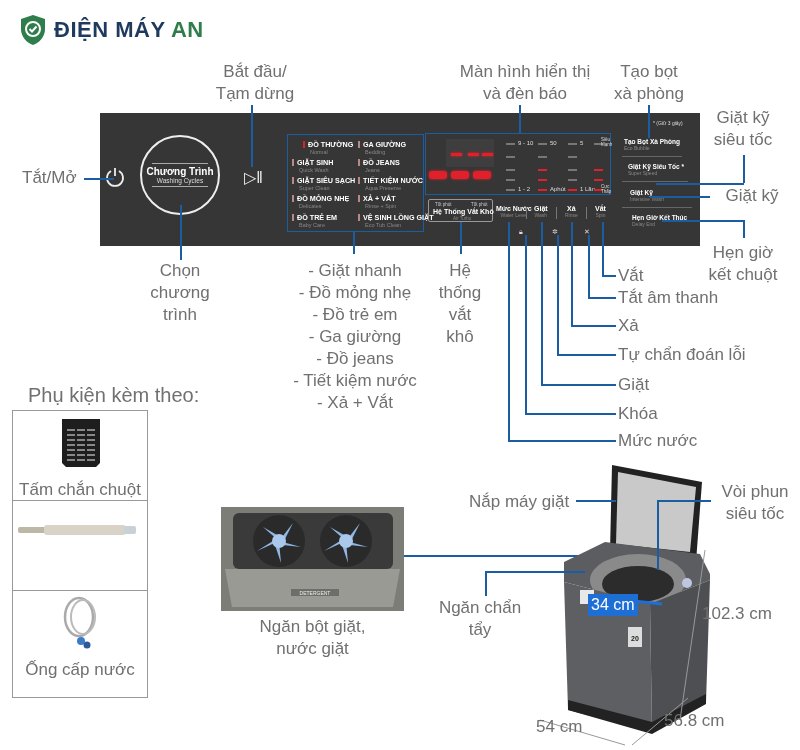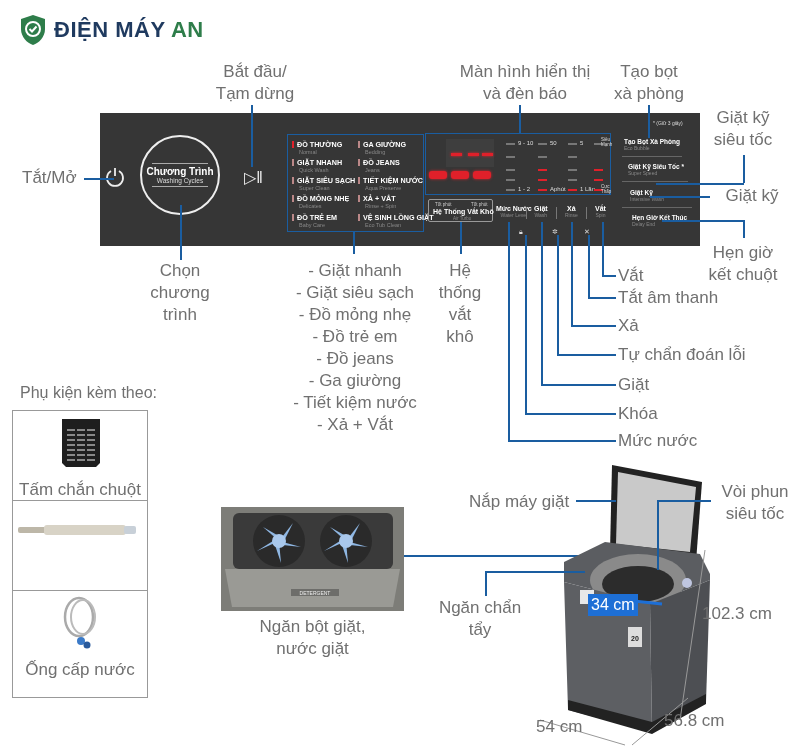--- a/index.html
+++ b/index.html
@@ -49,21 +49,21 @@
   .btn-row .e { color:#888; font-size: 5px; }
   .btn-sep { position:absolute; top: 207px; width:1px; height:12px; background:#777; }
   .bicon { position:absolute; top: 228px; color:#ddd; font-size: 7px; }
 
   .rightcol .item { position:absolute; left: 624px; width: 72px; }
   .rightcol .n { color:#fff; font-size: 6.5px; font-weight:bold; white-space:nowrap; }
   .rightcol .e { color:#888; font-size: 5px; }
   .rdiv { position:absolute; left: 622px; height:1px; background:#666; }
 
   
-  .acc-title { left: 20px; top: 384px; font-size: 16px; color:#707070; }
+  .acc-title { left: 28px; top: 384px; font-size: 20px; color:#707070; }
   .acc-box { left: 12px; width: 136px; border: 1px solid #999; }
 
   .detergent { left: 221px; top: 507px; width: 183px; height: 104px; background:#8a8a85; overflow:hidden; }
 
   .washer { left: 550px; top: 462px; }
   .dim-badge { left: 588px; top: 594px; background:#1d6fd6; color:#fff; font-size: 16px; padding: 0 3px; line-height: 22px; }
 </style>
 </head>
 <body>
 
@@ -91,26 +91,26 @@
   <div class="t1">Chương Trình</div>
   <div class="t2">Washing Cycles</div>
   <div class="sep"></div>
 </div>
 
 <div class="abs playpause">
   <span>▷‖</span>
 </div>
 
 <div class="abs cycles">
-  <div class="cycle active" style="left:4px;top:5px">
+  <div class="cycle active" style="left:15px;top:5px">
       <div class="n">ĐỒ THƯỜNG</div>
       <div class="e">Normal</div>
     </div>
   <div class="cycle" style="left:4px;top:23px">
-      <div class="n">GIẶT NHANH</div>
+      <div class="n">GIẶT SINH</div>
       <div class="e">Quick Wash</div>
     </div>
   <div class="cycle" style="left:4px;top:41px">
       <div class="n">GIẶT SIÊU SẠCH</div>
       <div class="e">Super Clean</div>
     </div>
   <div class="cycle" style="left:4px;top:59px">
       <div class="n">ĐỒ MỎNG NHẸ</div>
       <div class="e">Delicates</div>
     </div>
@@ -274,25 +274,24 @@
 <div class="lbl" style="left:712px;top:185px;width:80px">Giặt kỹ</div>
 <div class="lbl" style="left:703px;top:242px;width:80px;white-space:pre-line">Hẹn giờ
 kết chuột</div>
 <div class="lbl left" style="left:22px;top:167px">Tắt/Mở</div>
 <div class="lbl" style="left:140px;top:260px;width:80px;white-space:pre-line">Chọn
 chương
 trình</div>
 
 <div class="lbl" style="left:270px;top:260px;width:170px">
   <div>- Giặt nhanh</div>
-  <div>- Giặt siêu sạch</div>
   <div>- Đồ mỏng nhẹ</div>
   <div>- Đồ trẻ em</div>
+  <div>- Ga giường</div>
   <div>- Đồ jeans</div>
-  <div>- Ga giường</div>
   <div>- Tiết kiệm nước</div>
   <div>- Xả + Vắt</div>
 </div>
 <div class="lbl" style="left:430px;top:260px;width:60px;white-space:pre-line">Hệ
 thống
 vắt
 khô</div>
 
 <div class="lbl left" style="left:618px;top:265px">Vắt</div>
 <div class="lbl left" style="left:618px;top:287px">Tắt âm thanh</div>

